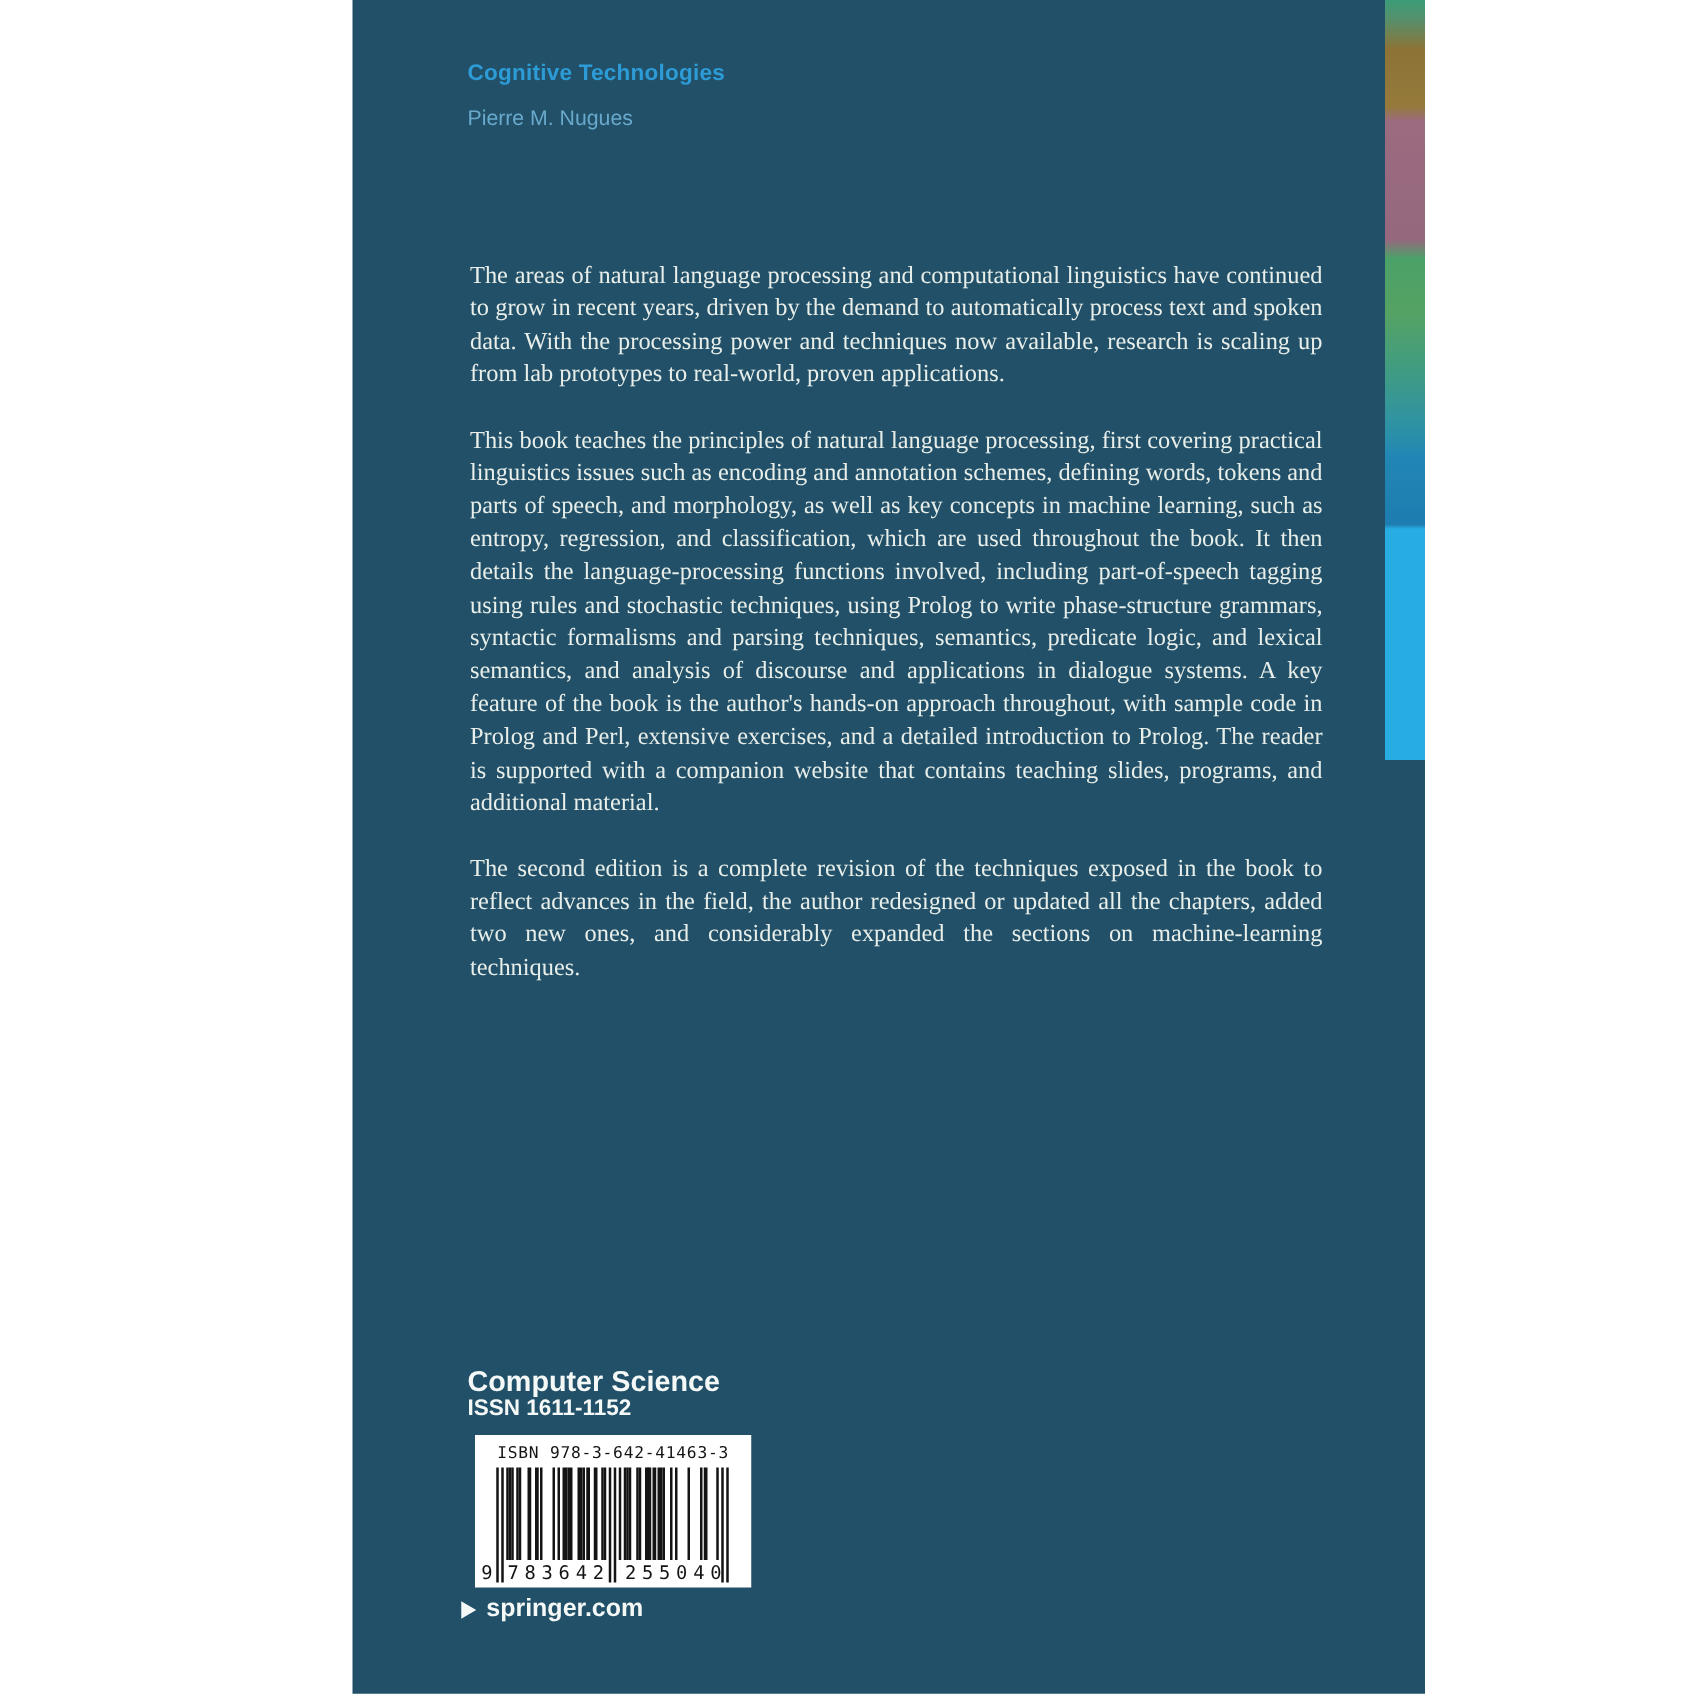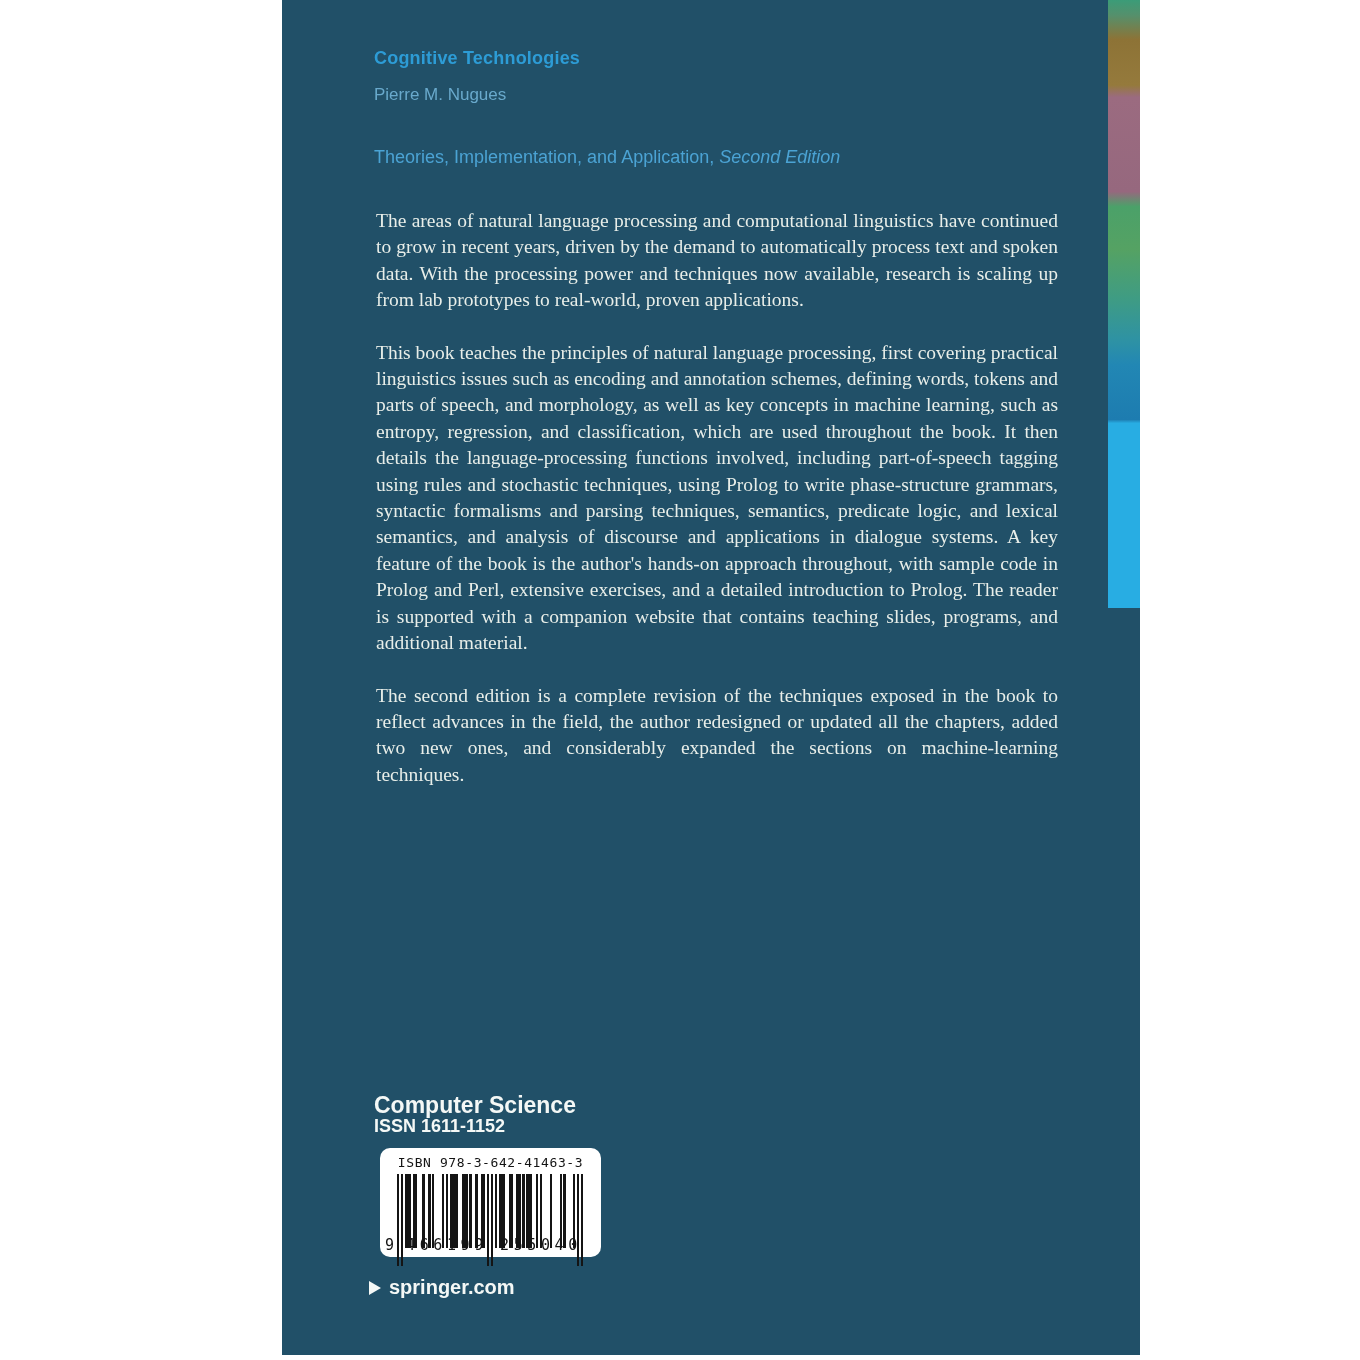--- a/index.html
+++ b/index.html
@@ -71,23 +71,22 @@
   }
   .issn {
     position: absolute;
     left: 92px; top: 1116px;
     font-size: 18px; font-weight: bold;
     color: #f4f8f6;
   }
   .barcode-box {
     position: absolute;
     left: 98px; top: 1148px;
-    width: 221px; height: 109px;
+    width: 221px; height: 122px;
     background: #ffffff;
-    border-radius: 10px;
   }
   .isbn-label {
     position: absolute;
     left: 0; top: 7px; width: 100%;
     text-align: center;
     font-family: "DejaVu Sans Mono", monospace;
     font-size: 13px; letter-spacing: 0.6px;
     color: #141414;
     white-space: nowrap;
   }
@@ -131,23 +130,20 @@
 </head>
 <body>
 
 <div class="canvas">
   <div class="cover">
 
     <div class="stripe" id="stripe" style="background: linear-gradient(rgb(59, 156, 120) 0%, rgb(85, 144, 108) 2.5%, rgb(141, 115, 54) 6.5%, rgb(149, 122, 60) 14%, rgb(155, 107, 128) 16%, rgb(150, 104, 126) 31.5%, rgb(75, 161, 105) 34%, rgb(85, 162, 99) 41%, rgb(63, 156, 131) 49%, rgb(46, 146, 164) 56%, rgb(34, 135, 180) 60%, rgb(29, 124, 176) 69%, rgb(40, 173, 227) 69.6%, rgb(40, 173, 227) 100%);"></div>
 
     <div class="series">Cognitive Technologies</div>
     <div class="author">Pierre M. Nugues</div>
-    <div class="subtitle">
-      <span>Theories, Implementation, and Application, </span><em>Second Edition</em>
-    </div>
 
     <div class="blurb">
       <p>The areas of natural language processing and computational linguistics have continued to grow in recent years, driven by the demand to automatically process text and spoken data. With the processing power and techniques now available, research is scaling up from lab prototypes to real-world, proven applications.</p>
       <p>This book teaches the principles of natural language processing, first covering practical linguistics issues such as encoding and annotation schemes, defining words, tokens and parts of speech, and morphology, as well as key concepts in machine learning, such as entropy, regression, and classification, which are used throughout the book. It then details the language-processing functions involved, including part-of-speech tagging using rules and stochastic techniques, using Prolog to write phase-structure grammars, syntactic formalisms and parsing techniques, semantics, predicate logic, and lexical semantics, and analysis of discourse and applications in dialogue systems. A key feature of the book is the author's hands-on approach throughout, with sample code in Prolog and Perl, extensive exercises, and a detailed introduction to Prolog. The reader is supported with a companion website that contains teaching slides, programs, and additional material.</p>
       <p>The second edition is a complete revision of the techniques exposed in the book to reflect advances in the field, the author redesigned or updated all the chapters, added two new ones, and considerably expanded the sections on machine-learning techniques.</p>
     </div>
 
     <div class="category">Computer Science</div>
     <div class="issn">ISSN 1611-1152</div>
 
@@ -194,21 +190,21 @@
           <div class="bar" style="left: 139.01px; width: 2.26px; height: 74px;"></div>
           <div class="bar" style="left: 142.93px; width: 2.26px; height: 74px;"></div>
           <div class="bar" style="left: 152.72px; width: 2.26px; height: 74px;"></div>
           <div class="bar" style="left: 162.51px; width: 2.26px; height: 74px;"></div>
           <div class="bar" style="left: 166.42px; width: 2.26px; height: 74px;"></div>
           <div class="bar" style="left: 176.21px; width: 2.26px; height: 74px;"></div>
           <div class="bar" style="left: 180.13px; width: 2.26px; height: 92px;"></div>
           <div class="bar" style="left: 184.04px; width: 2.26px; height: 92px;"></div>
         </div>
       <span class="bc-digit bc-lead">9</span>
-      <span class="bc-digit bc-g1">466199</span>
+      <span class="bc-digit bc-g1">783642</span>
       <span class="bc-digit bc-g2">255040</span>
     </div>
 
     <div class="publisher">
       <span class="tri"></span>
       <span>springer.com</span>
     </div>
 
   </div>
 </div>

